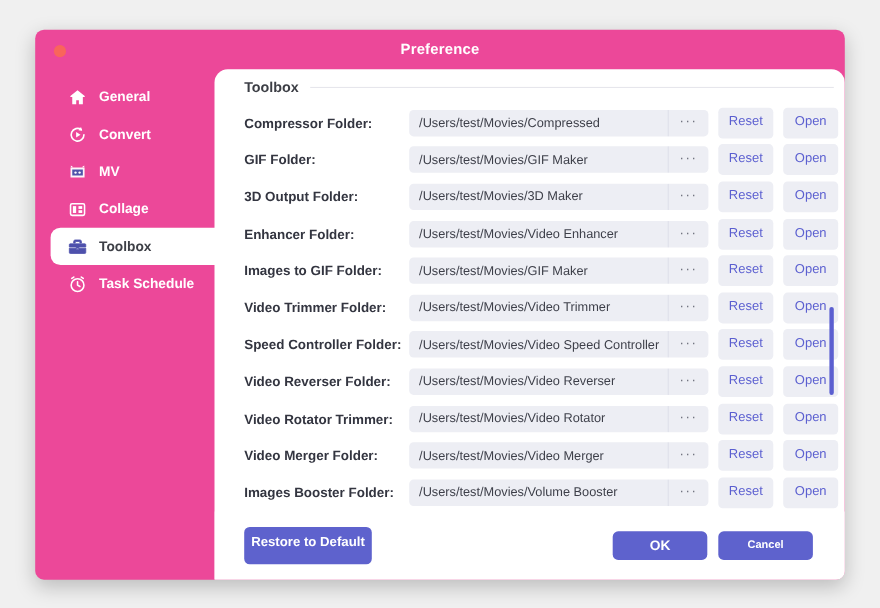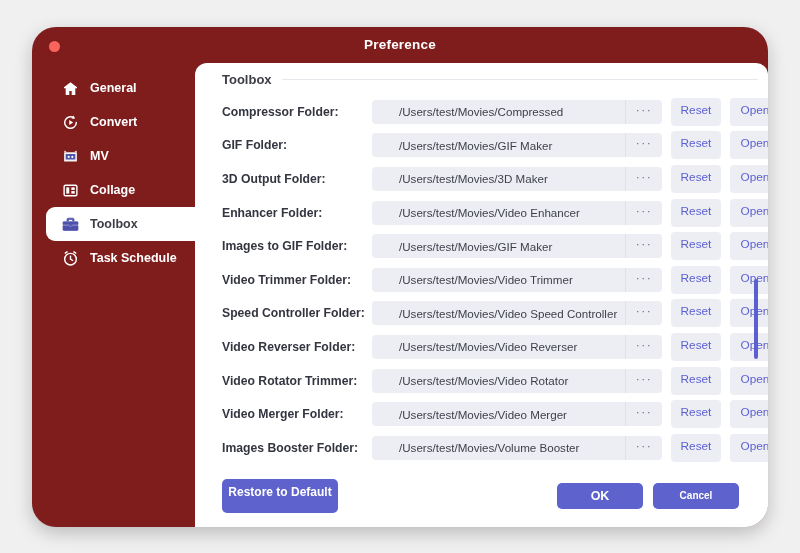--- a/index.html
+++ b/index.html
@@ -16,22 +16,22 @@
     position: relative;
   }
 
   
   #window {
     position: absolute;
     left: 32px;
     top: 27px;
     width: 736px;
     height: 500px;
-    background: #7f1d1d;
-    border-radius: 24px;
+    background: #ec4899;
+    border-radius: 8px;
     box-shadow: 0 6px 18px rgba(0,0,0,0.22);
     overflow: hidden;
   }
 
   
   #titlebar {
     position: absolute;
     left: 0;
     top: 0;
     width: 100%;
@@ -175,21 +175,20 @@
   }
   .field-group {
     display: flex;
     align-items: stretch;
     height: 24px;
     background: #edeef4;
     border-radius: 4px;
     overflow: hidden;
     width: 272px;
     flex: 0 0 272px;
-    padding-left: 18px;
   }
   .field-value {
     flex: 1 1 auto;
     display: flex;
     align-items: center;
     padding-left: 9px;
     font-size: 11.6px;
     color: #3d3f49;
     white-space: nowrap;
     overflow: hidden;

